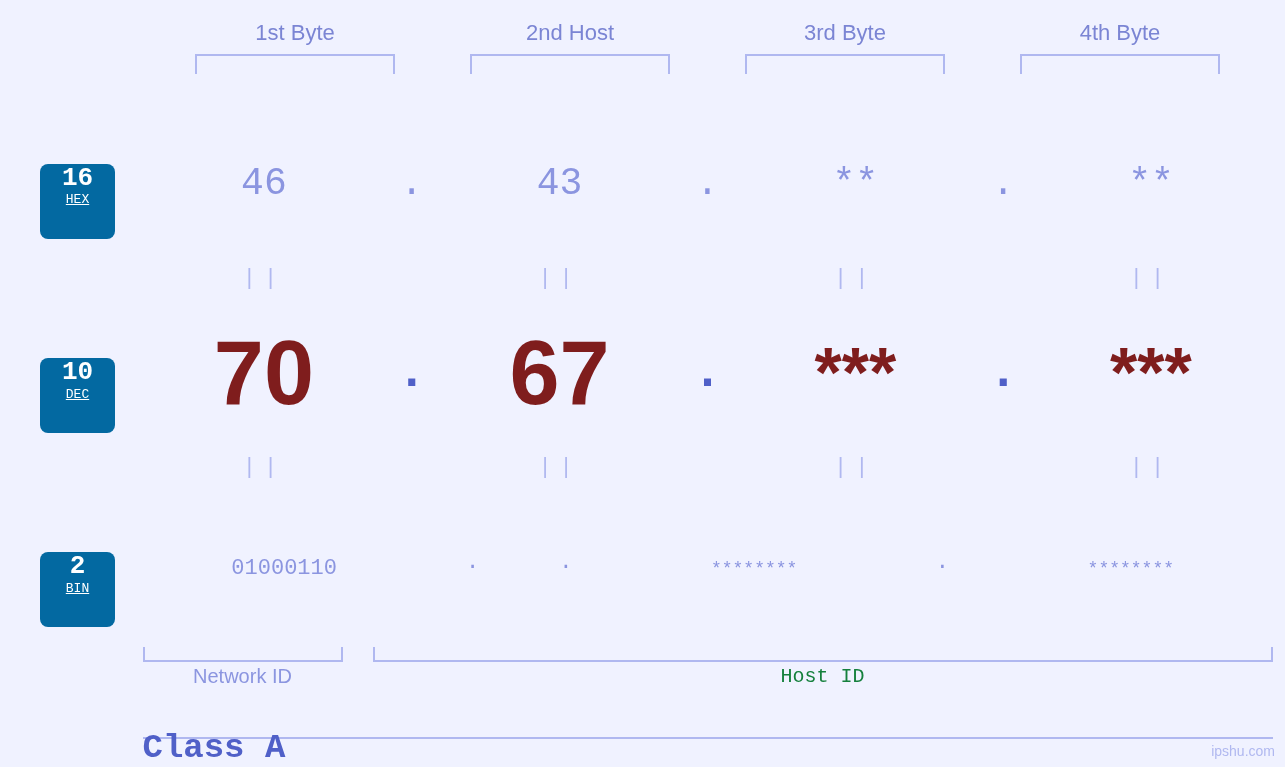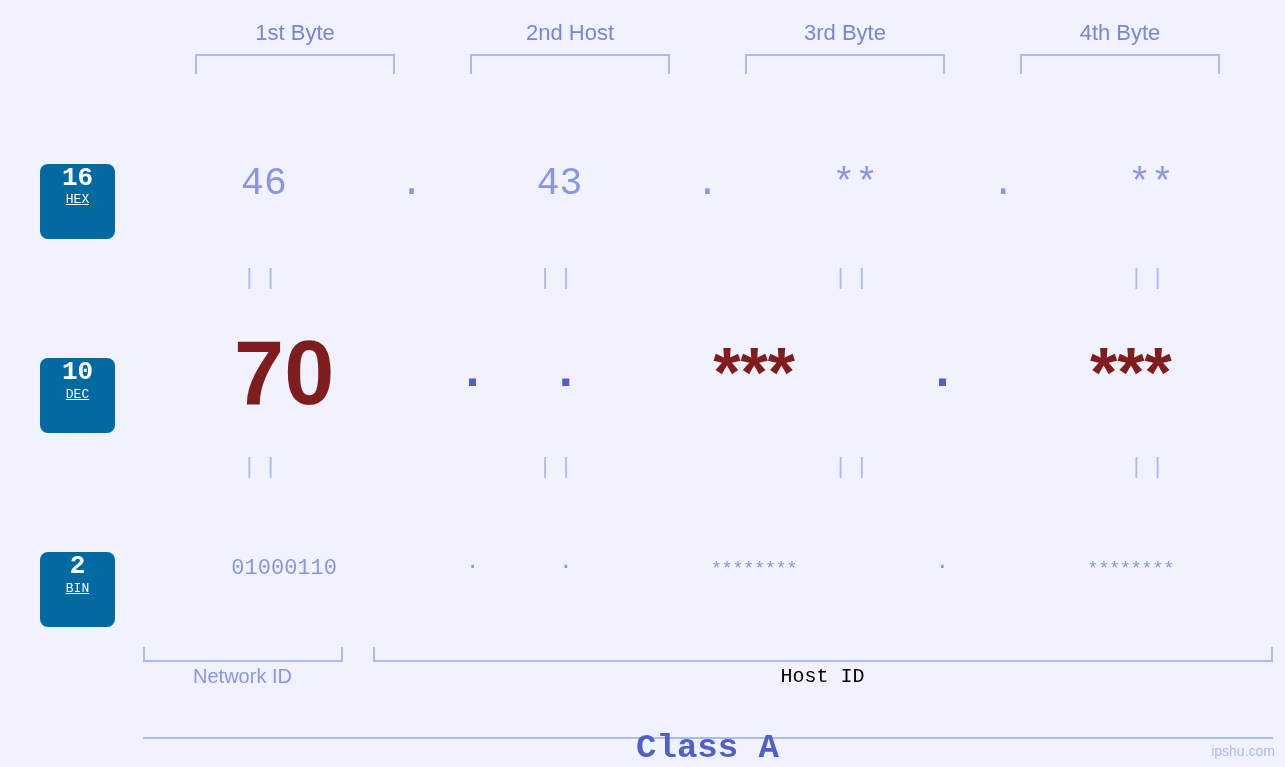--- a/index.html
+++ b/index.html
@@ -275,20 +275,23 @@
         <div class="separator-cell">||</div>
       </div>
 
       <div class="value-row">
         <div class="byte-cell">
           <span class="dec-value">70</span>
         </div>
         <div class="dot-cell">
           <span class="dec-dot">.</span>
         </div>
+        <div class="byte-cell">
+          <span class="dec-value">67</span>
+        </div>
         <div class="dot-cell">
           <span class="dec-dot">.</span>
         </div>
         <div class="byte-cell">
           <span class="dec-value" style="font-size:70px;">***</span>
         </div>
         <div class="dot-cell">
           <span class="dec-dot">.</span>
         </div>
         <div class="byte-cell">
@@ -328,25 +331,25 @@
       </div>
 
       <div style="height:120px; position:relative; margin-top:5px;">
 
         <div style="position:absolute; top:0; left:0; width:200px; height:15px; border-bottom:2px solid #b0b8f0; border-left:2px solid #b0b8f0; border-right:2px solid #b0b8f0;"></div>
 
         <div style="position:absolute; top:0; left:230px; right:0; height:15px; border-bottom:2px solid #b0b8f0; border-left:2px solid #b0b8f0; border-right:2px solid #b0b8f0;"></div>
 
         <div style="position:absolute; top:18px; left:0; width:200px; text-align:center; color:#8b95e0; font-size:20px; font-family:Liberation Sans, sans-serif;">Network ID</div>
 
-        <div style="position:absolute; top:18px; left:230px; right:0; text-align:center; color:#000000; font-size:20px; font-family:'Courier New',monospace;">Host ID</div>
+        <div style="position:absolute; top:18px; left:230px; right:0; text-align:center; color:#15803d; font-size:20px; font-family:'Courier New',monospace;">Host ID</div>
 
         <div style="position:absolute; bottom:28px; left:0; right:0; height:2px; background:#b0b8f0;"></div>
 
-        <div style="position:absolute; bottom:0; left:0; right:0; text-align:center; color:#5060c8; font-size:34px; font-family:'Courier New',monospace; font-weight:bold;">Class A</div>
+        <div style="position:absolute; bottom:0; left:0; right:0; color:#5060c8; font-size:34px; font-family:'Courier New',monospace; font-weight:bold;">Class A</div>
       </div>
 
     </div>
   </div>
 
   <div class="watermark">ipshu.com</div>
 
 </div>
 
 </body></html>

